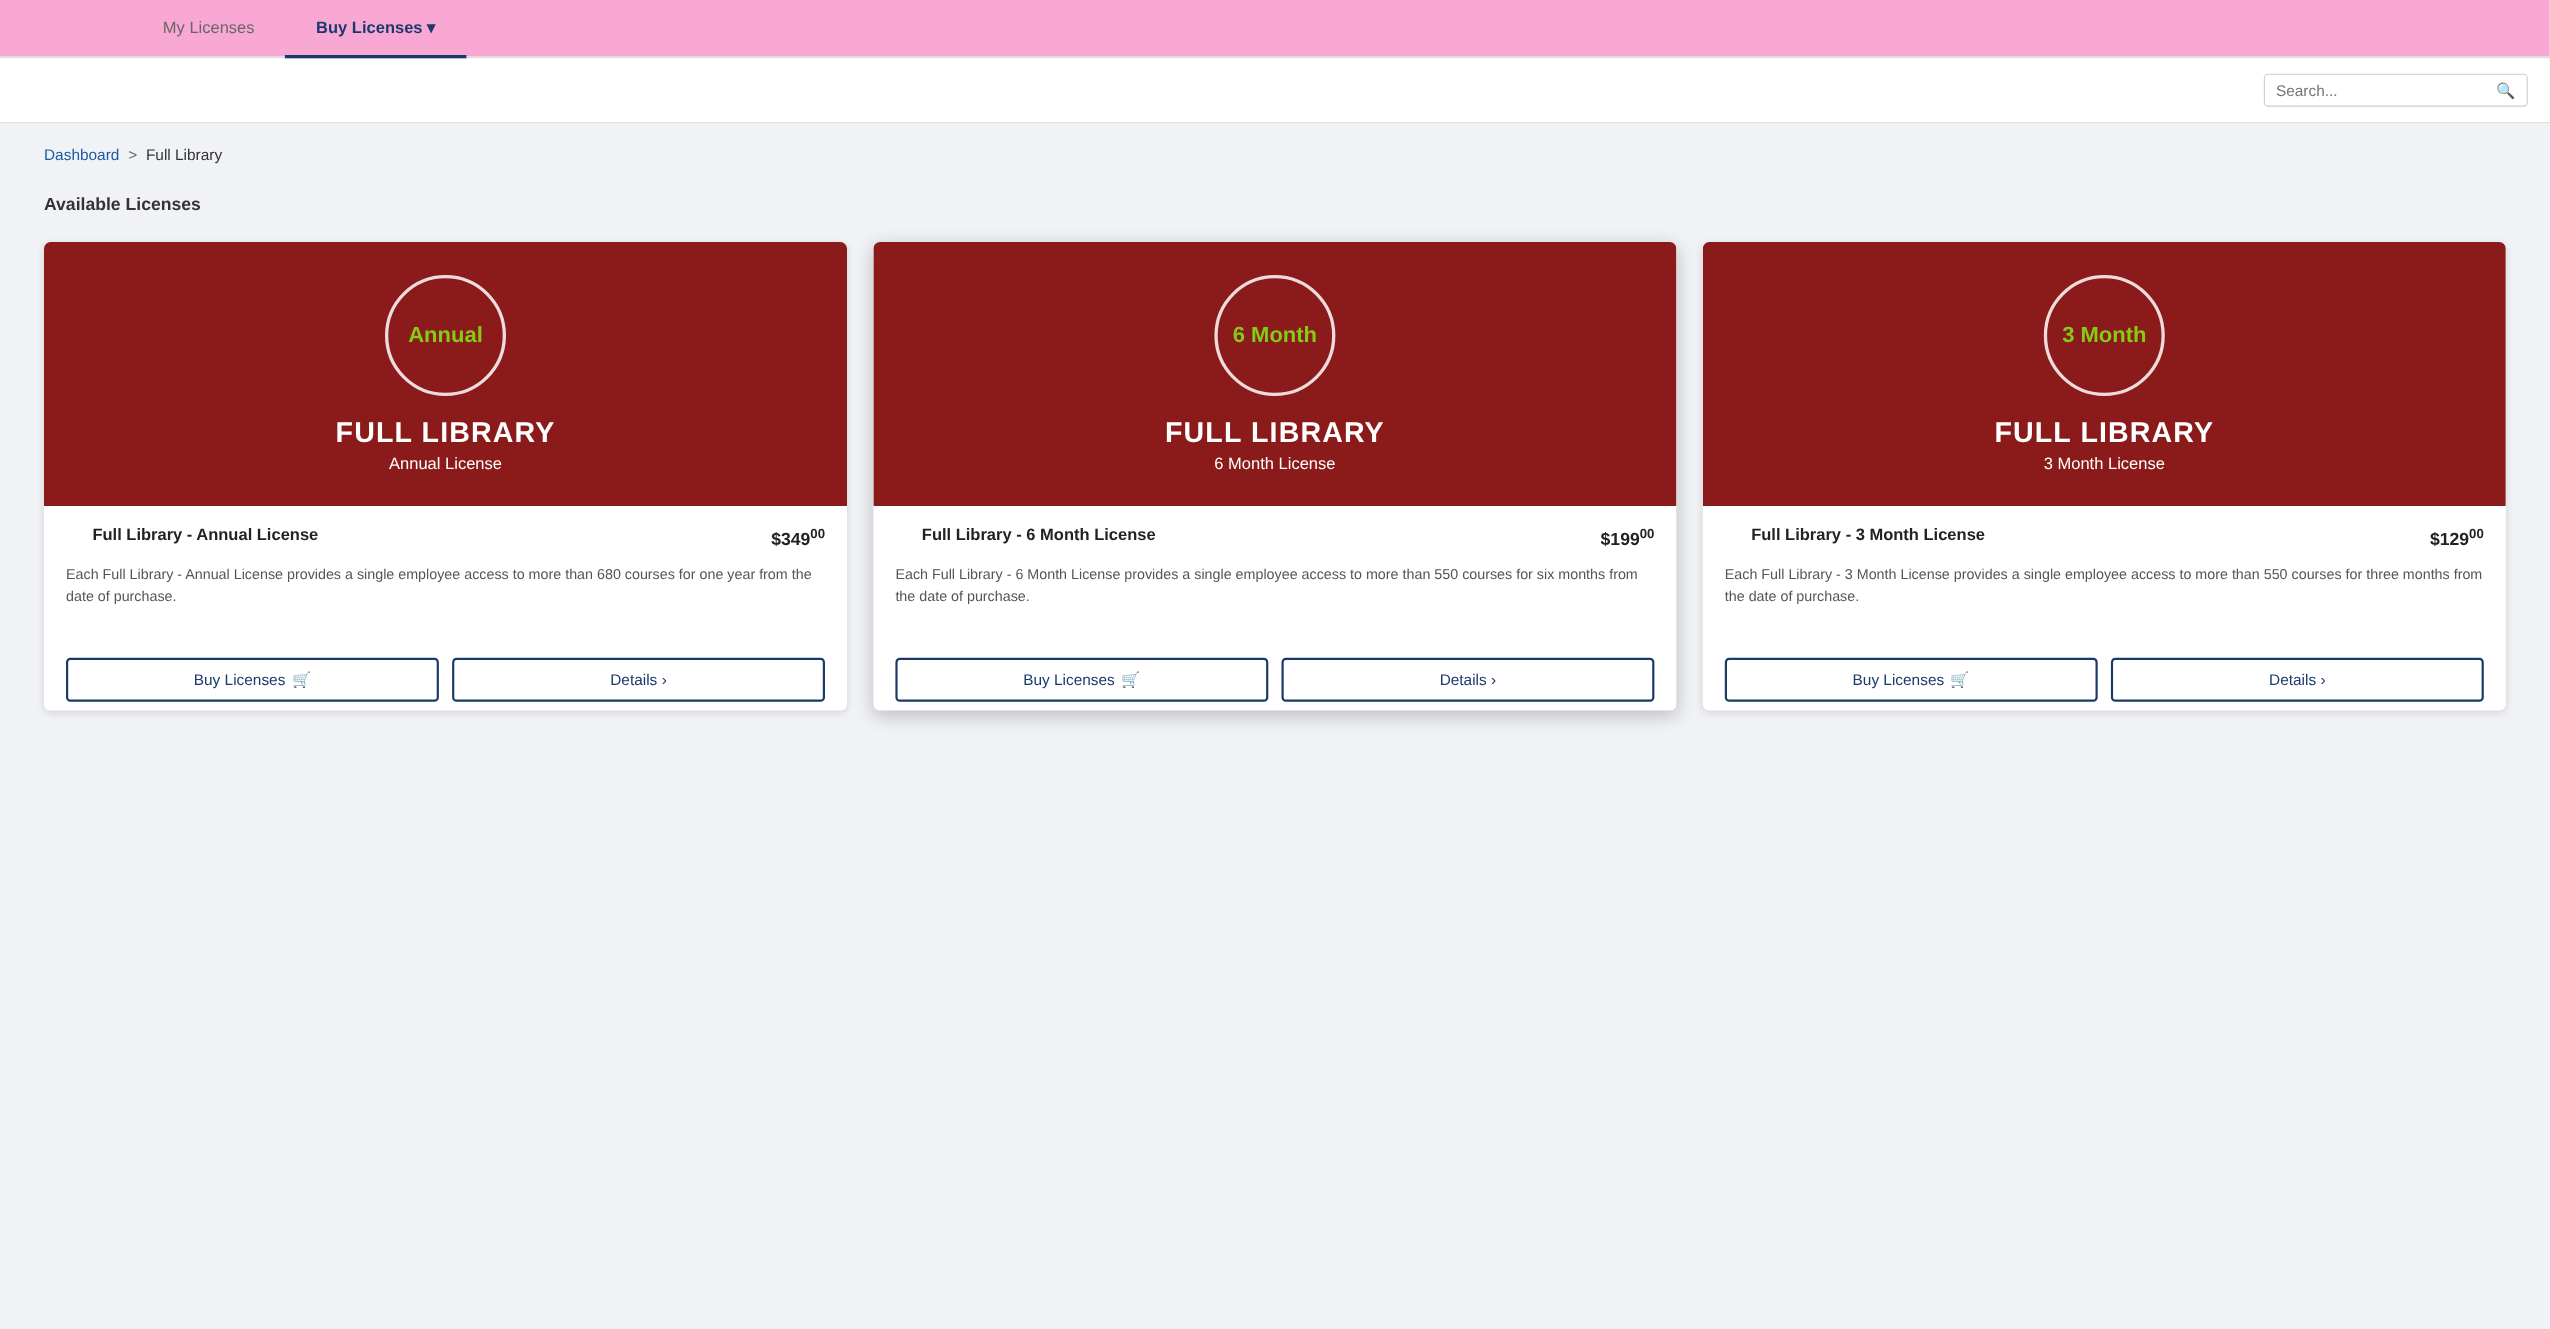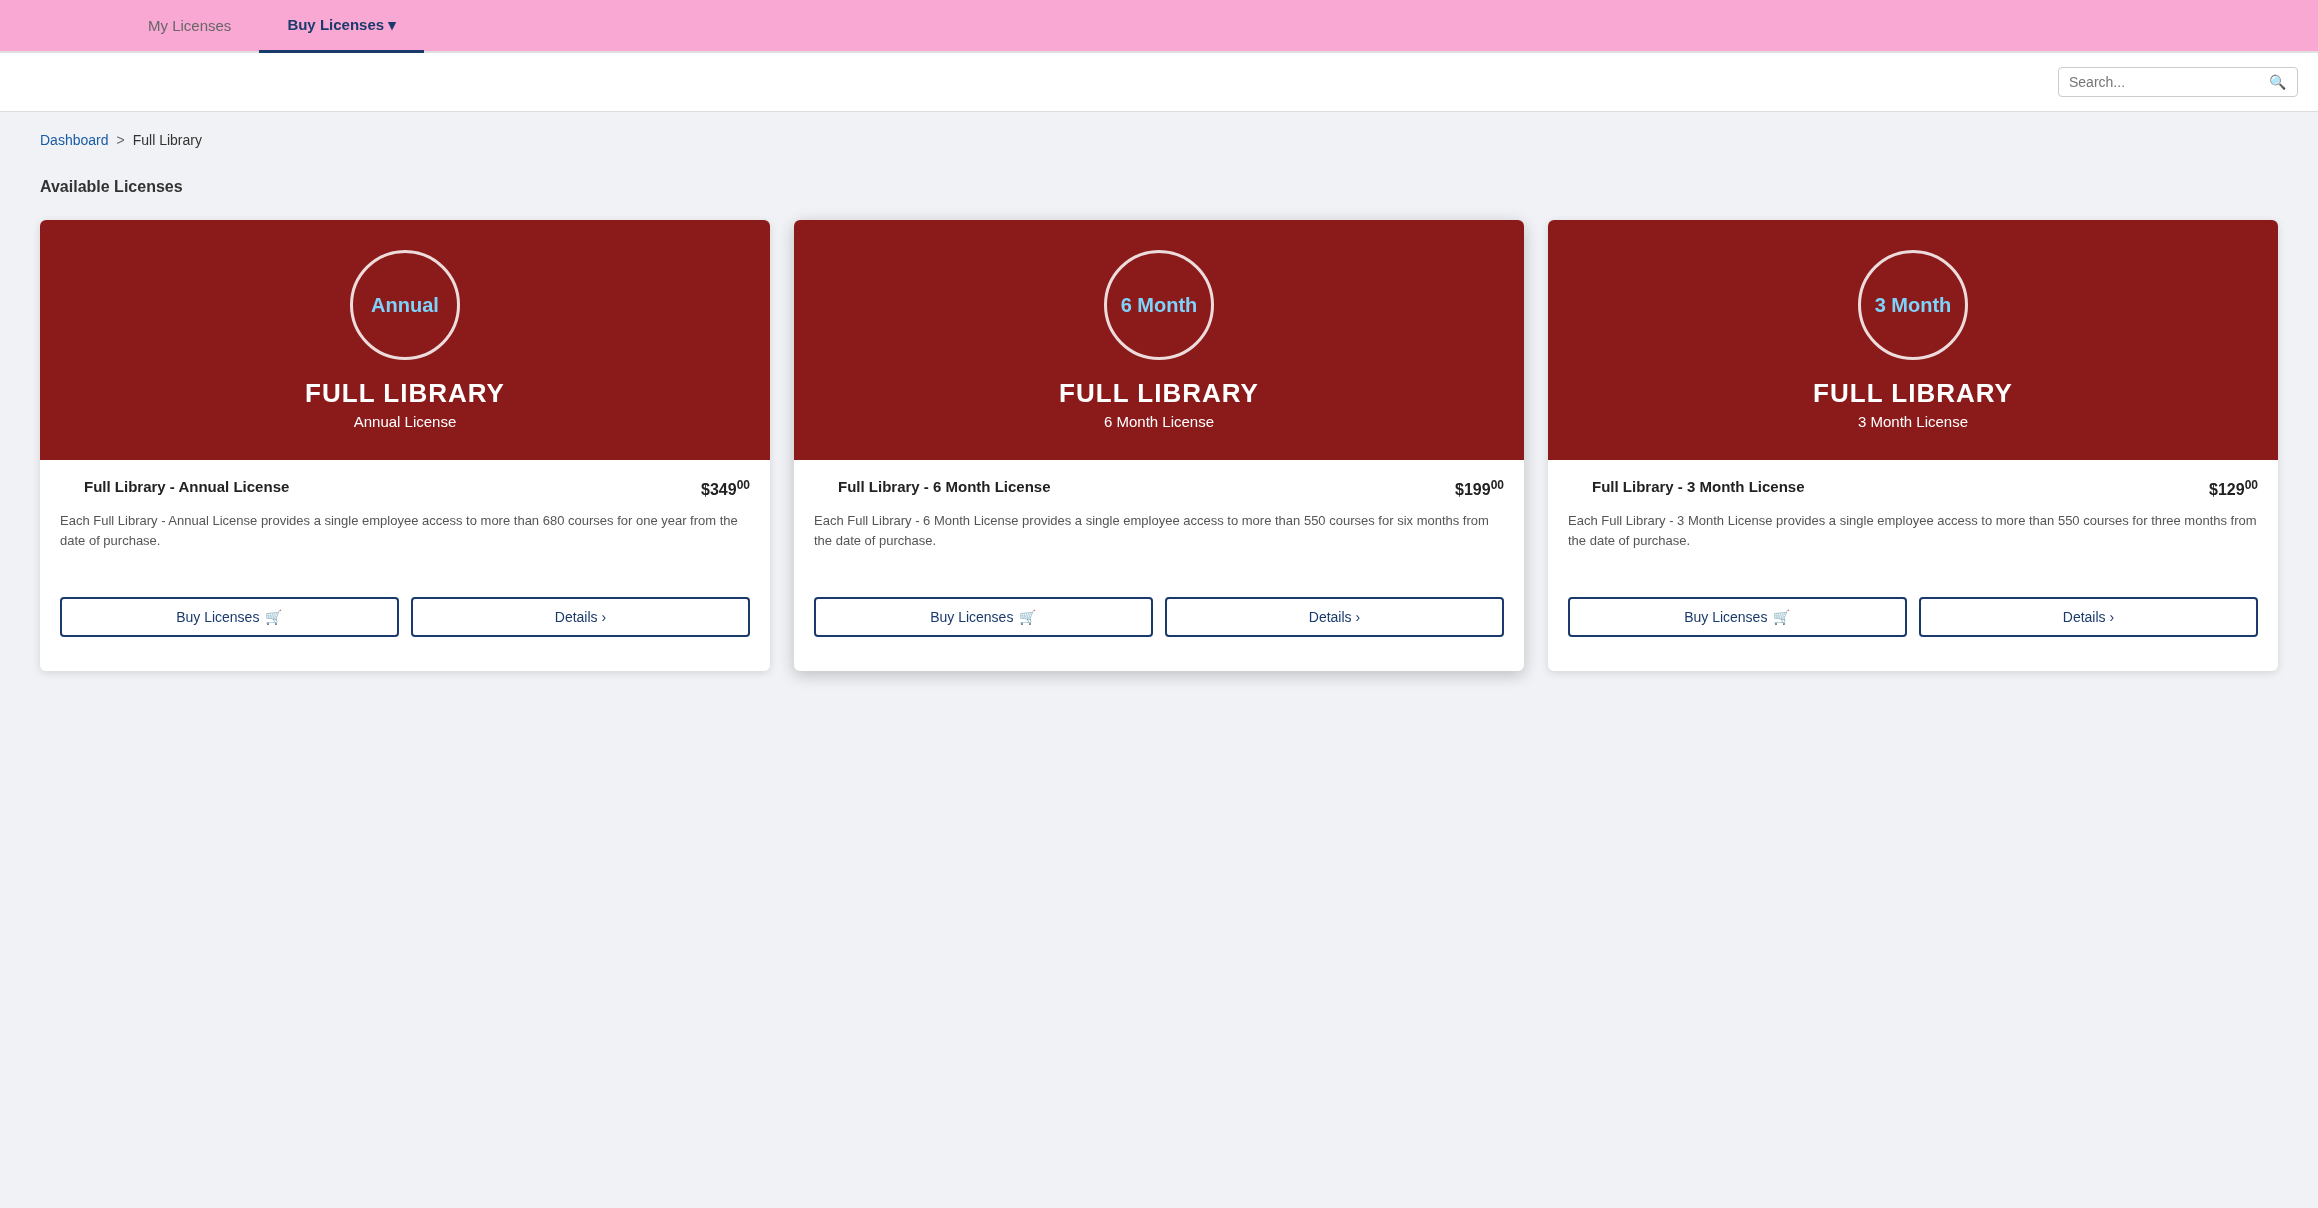--- a/index.html
+++ b/index.html
@@ -120,21 +120,21 @@
       width: 110px;
       height: 110px;
       border-radius: 50%;
       border: 3px solid rgba(255,255,255,0.85);
       display: flex;
       align-items: center;
       justify-content: center;
       margin-bottom: 18px;
     }
     .card-circle-text {
-      color: #7dd3fc;
+      color: #84cc16;
       font-size: 20px;
       font-weight: 700;
       text-align: left;
       line-height: 1.2;
     }
 
     .card-library-title {
       color: #fff;
       font-size: 26px;
       font-weight: 900;
@@ -176,21 +176,21 @@
     }
     .card-description {
       font-size: 13px;
       color: #555;
       line-height: 1.5;
       min-height: 60px;
     }
 
     
     .card-footer {
-      padding: 16px 20px 34px 20px;
+      padding: 16px 20px 8px 20px;
       display: flex;
       gap: 12px;
     }
     .btn-buy {
       flex: 1;
       padding: 10px 0;
       border: 2px solid #1a3a6b;
       background: #fff;
       color: #1a3a6b;
       font-size: 14px;

